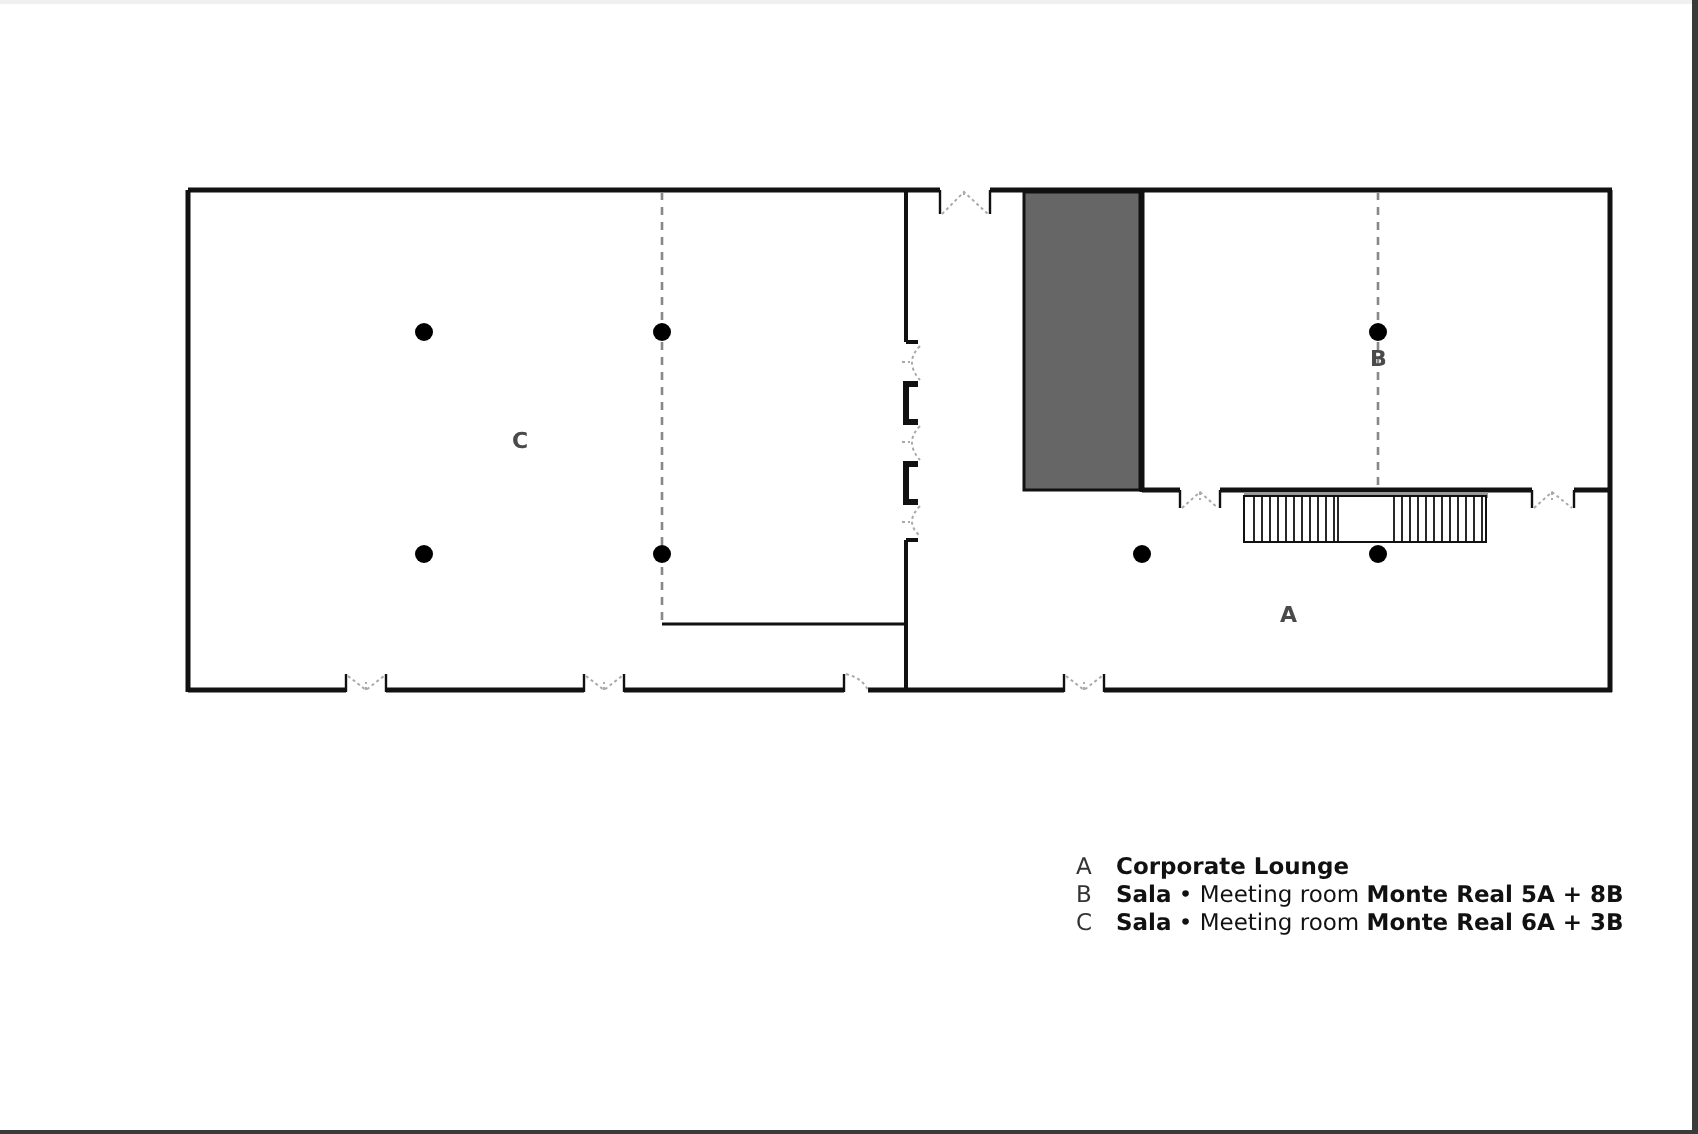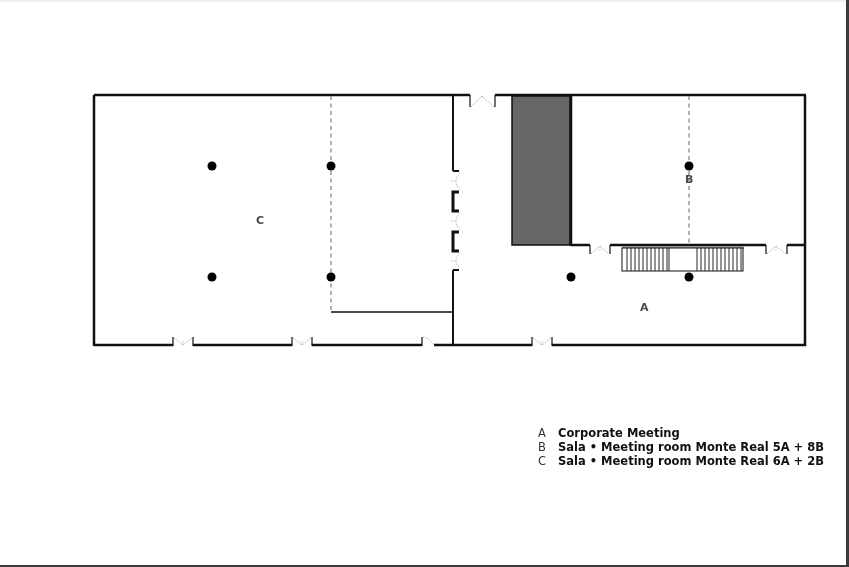--- a/index.html
+++ b/index.html
@@ -61,21 +61,21 @@
     }
     .legend-letter {
       display: inline-block;
       width: 20px;
       color: #333;
     }
     .legend-bold {
       font-weight: bold;
     }
     .legend-normal {
-      font-weight: bold;
+      font-weight: normal;
     }
   </style>
 </head>
 <body>
 
 <div class="page">
   <div class="top-strip"></div>
 
   <svg class="plan" width="849" height="567" viewBox="0 0 849 567">
 
@@ -225,31 +225,31 @@
     </g>
   </svg>
 
   <span class="room-label" style="left:256px; top:215px;">C</span>
   <span class="room-label" style="left:685px; top:174px;">B</span>
   <span class="room-label" style="left:640px; top:302px;">A</span>
 
   <div class="legend">
     <div class="legend-row">
       <span class="legend-letter">A</span>
-      <span class="legend-bold">Corporate Meeting</span>
+      <span class="legend-bold">Corporate Lounge</span>
     </div>
     <div class="legend-row">
       <span class="legend-letter">B</span>
       <span class="legend-bold">Sala</span>
       <span class="legend-normal" style="white-space:pre;"> • Meeting room </span>
       <span class="legend-bold">Monte Real 5A + 8B</span>
     </div>
     <div class="legend-row">
       <span class="legend-letter">C</span>
       <span class="legend-bold">Sala</span>
       <span class="legend-normal" style="white-space:pre;"> • Meeting room </span>
-      <span class="legend-bold">Monte Real 6A + 2B</span>
+      <span class="legend-bold">Monte Real 6A + 3B</span>
     </div>
   </div>
 
   <div class="frame-right"></div>
   <div class="frame-bottom"></div>
 </div>
 
 </body></html>

